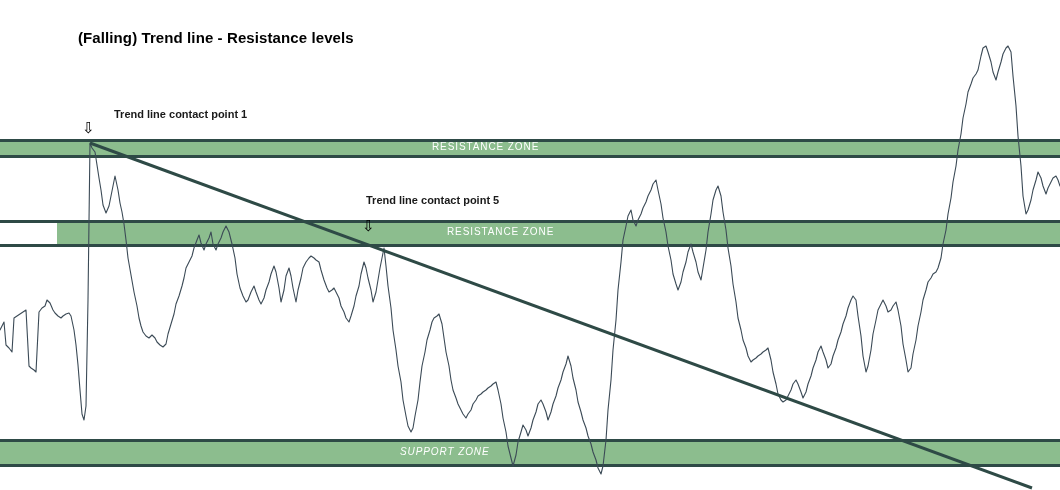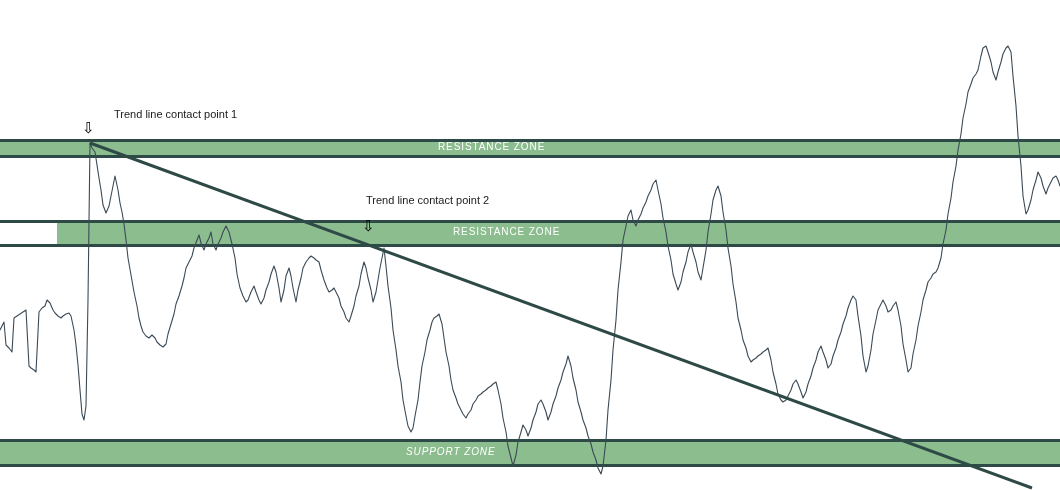--- a/index.html
+++ b/index.html
@@ -10,34 +10,34 @@
   }
   #stage{position:absolute;left:0;top:0;width:1060px;height:490px;}
   #chart-svg{position:absolute;left:0;top:0;width:1060px;height:490px;}
 
   .chart-title{
     position:absolute;left:78px;top:29px;
     font-size:15px;font-weight:bold;color:#000000;
     letter-spacing:0.1px;white-space:nowrap;
   }
   .anno-label{
-    position:absolute;font-size:11px;color:#1a1a1a;white-space:nowrap;
+    position:absolute;font-size:11px;color:#1a1a1a;white-space:nowrap;font-weight:bold;
   }
   .anno-arrow{
     position:absolute;font-size:15px;line-height:1;color:#000000;
     white-space:nowrap;
   }
   #anno1-label{left:114px;top:108px;}
   #anno1-arrow{left:82px;top:120px;}
   #anno2-label{left:366px;top:194px;}
   #anno2-arrow{left:362px;top:218px;}
 
   .zone-label{
     position:absolute;font-size:10px;color:#ffffff;
-    letter-spacing:0.9px;white-space:nowrap;font-weight:normal;margin-left:6px;
+    letter-spacing:0.9px;white-space:nowrap;font-weight:normal;
   }
   #zone-label-r1{left:432px;top:141px;}
   #zone-label-r2{left:447px;top:226px;}
   #zone-label-s1{left:400px;top:446px;font-style:italic;}
 </style>
 </head>
 <body>
 
 <div id="stage">
 
@@ -61,24 +61,25 @@
       <rect id="zone-s1-fill" x="0" y="440" width="1060" height="26" fill="#8cbd8e"></rect>
       <rect id="zone-s1-top" x="0" y="439" width="1060" height="3" fill="#2e4a46"></rect>
       <rect id="zone-s1-bot" x="0" y="464" width="1060" height="3" fill="#2e4a46"></rect>
     </g>
 
     <polyline id="price-line" fill="none" stroke="#3b4a56" stroke-width="1.1" stroke-linejoin="round" stroke-linecap="round" points="0,330 4,322 6,345 9,348 12,352 14,318 17,316 20,314 23,312 26,310 29,366 31,368 34,370 36,372 39,312 42,308 45,306 47,300 50,303 53,310 55,313 58,316 61,318 63,316 66,314 69,313 71,316 74,330 76,345 78,365 80,390 82,414 84,420 86,406 88,300 90,143 92,148 95,152 97,165 99,178 101,190 103,205 106,213 109,206 111,196 113,186 115,176 118,190 120,203 122,212 124,224 126,240 128,258 131,275 134,292 137,306 139,318 141,326 143,332 146,336 149,338 152,335 155,338 157,342 160,345 163,347 166,344 168,334 171,324 174,314 176,304 179,296 182,286 184,278 186,268 189,262 192,256 194,248 197,240 199,235 201,243 204,250 206,244 209,238 211,232 213,244 216,250 218,244 221,238 223,232 226,226 229,232 232,244 235,258 237,274 240,288 243,296 246,302 248,300 251,292 254,286 256,292 259,300 261,304 264,298 266,290 269,282 271,274 274,266 276,272 279,288 281,302 284,290 286,276 289,268 291,276 293,288 296,302 298,290 301,278 303,268 306,262 309,258 311,256 314,258 316,260 319,262 321,270 324,280 327,288 329,292 332,290 334,288 336,292 339,298 341,306 344,312 346,318 349,322 351,316 354,306 356,296 359,286 361,274 364,262 366,268 368,278 371,290 373,302 376,292 378,280 380,268 382,258 384,248 386,266 388,286 391,308 393,330 396,350 398,366 401,382 403,400 406,416 408,426 411,432 413,428 415,416 418,400 420,382 422,366 425,352 427,340 430,330 432,322 434,318 437,316 439,314 442,324 444,338 446,352 449,366 451,380 453,390 456,398 458,404 461,410 463,414 466,418 468,414 471,410 473,404 476,400 478,396 481,394 483,392 486,390 488,388 491,386 493,384 496,382 498,390 501,404 503,418 506,432 508,446 511,458 513,466 516,455 518,442 521,432 523,425 526,430 528,436 531,428 533,420 536,412 538,404 541,400 543,404 546,412 548,420 551,412 553,404 556,396 558,388 561,380 563,372 566,364 568,356 571,366 573,378 576,390 578,402 581,412 583,420 586,428 588,436 591,444 593,452 596,460 598,468 601,474 603,466 606,440 608,410 611,380 613,350 616,320 618,290 621,262 623,240 626,226 628,216 631,210 633,220 636,226 638,220 641,214 643,208 646,202 648,196 651,190 653,184 656,180 658,190 661,204 663,218 666,232 668,246 671,260 673,274 676,284 678,290 681,282 683,272 686,262 688,252 691,244 693,252 696,262 698,272 701,280 703,268 706,250 708,232 711,214 713,200 716,190 718,186 721,196 723,212 726,230 728,248 731,266 733,284 736,302 738,318 741,330 743,340 746,348 748,356 751,362 753,360 756,358 758,356 761,354 763,352 766,350 768,348 771,360 773,372 776,384 778,394 781,400 783,402 786,400 788,396 791,390 793,384 796,380 798,384 801,392 803,398 806,392 808,384 811,376 813,368 816,360 818,352 821,346 823,352 826,360 828,368 831,364 833,356 836,348 838,340 841,332 843,324 846,316 848,308 851,300 853,296 856,300 858,316 861,336 863,356 866,372 868,366 871,350 873,334 876,320 878,310 881,304 883,300 886,306 888,312 891,310 893,306 896,302 898,310 901,326 903,344 906,360 908,372 911,368 913,354 916,340 918,326 921,312 923,300 926,290 928,282 931,278 933,274 936,272 938,268 941,258 943,244 946,230 948,214 951,198 953,182 956,166 958,150 961,134 963,118 966,104 968,92 971,84 973,78 976,74 978,70 981,56 983,48 986,46 988,52 991,62 993,72 996,80 998,72 1001,62 1003,54 1006,48 1008,46 1011,52 1013,76 1016,106 1018,136 1021,166 1023,196 1026,214 1028,210 1031,200 1033,190 1036,180 1038,172 1041,178 1043,186 1046,194 1048,188 1051,182 1053,178 1056,176 1058,180 1060,186"></polyline>
 
     <line id="trend-line" stroke="#2e4a46" stroke-width="3" stroke-linecap="butt" x1="90" y1="143" x2="1032" y2="488"></line>
   </svg>
 
+  <div class="chart-title">(Falling) Trend line - Resistance levels</div>
 
   <div class="anno-arrow" id="anno1-arrow">⇩</div>
   <div class="anno-label" id="anno1-label">Trend line contact point 1</div>
 
   <div class="anno-arrow" id="anno2-arrow">⇩</div>
-  <div class="anno-label" id="anno2-label">Trend line contact point 2</div>
+  <div class="anno-label" id="anno2-label">Trend line contact point 5</div>
 
   <div class="zone-label" id="zone-label-r1">RESISTANCE ZONE</div>
   <div class="zone-label" id="zone-label-r2">RESISTANCE ZONE</div>
   <div class="zone-label" id="zone-label-s1">SUPPORT ZONE</div>
 
 </div>
 
 </body></html>

